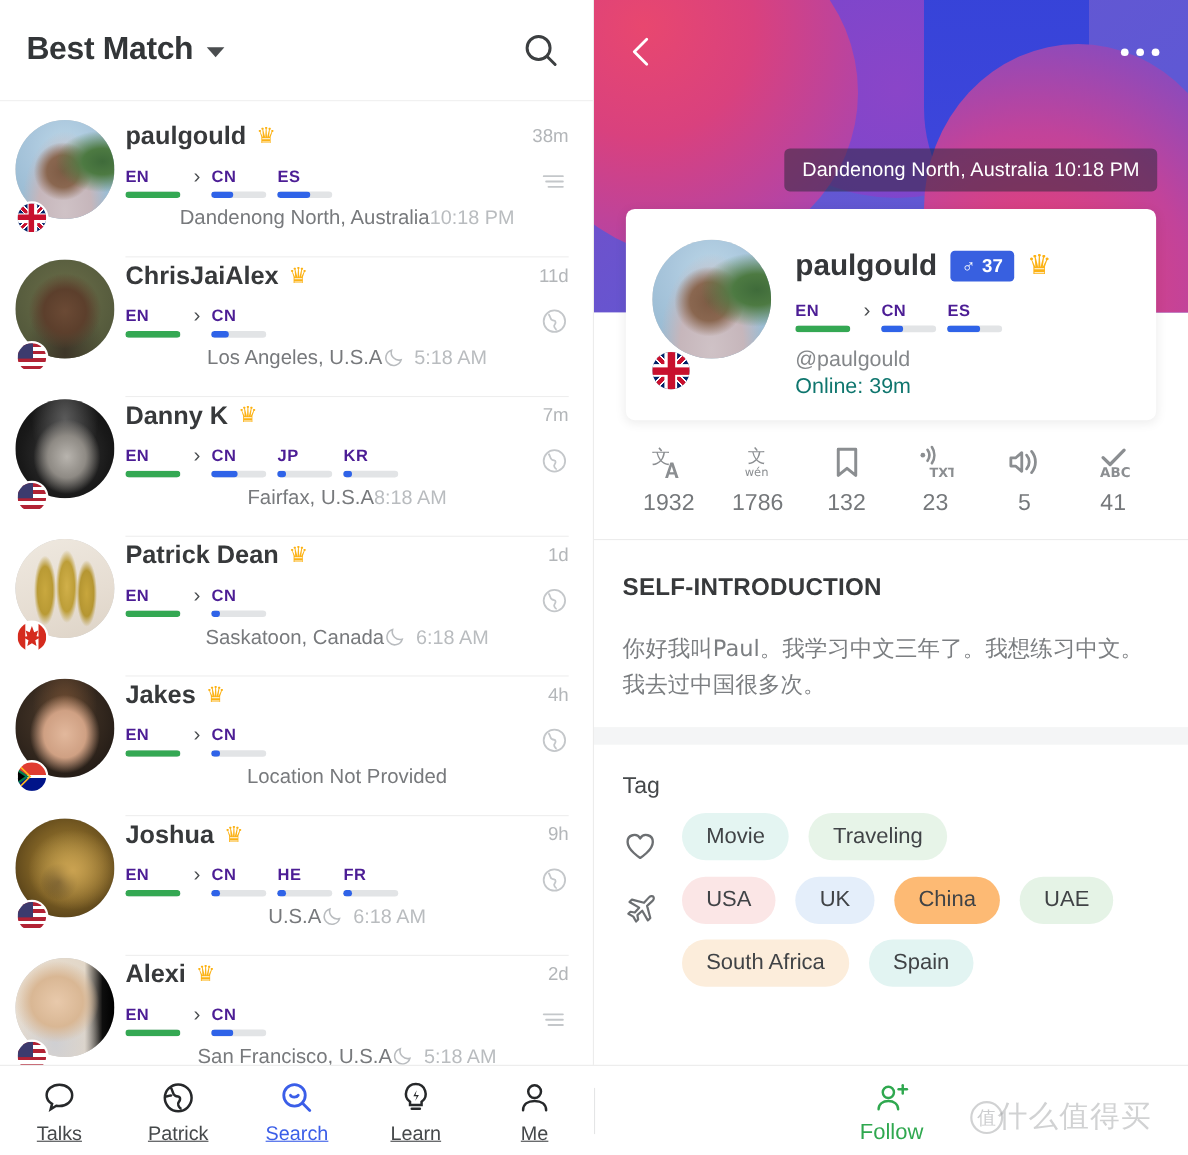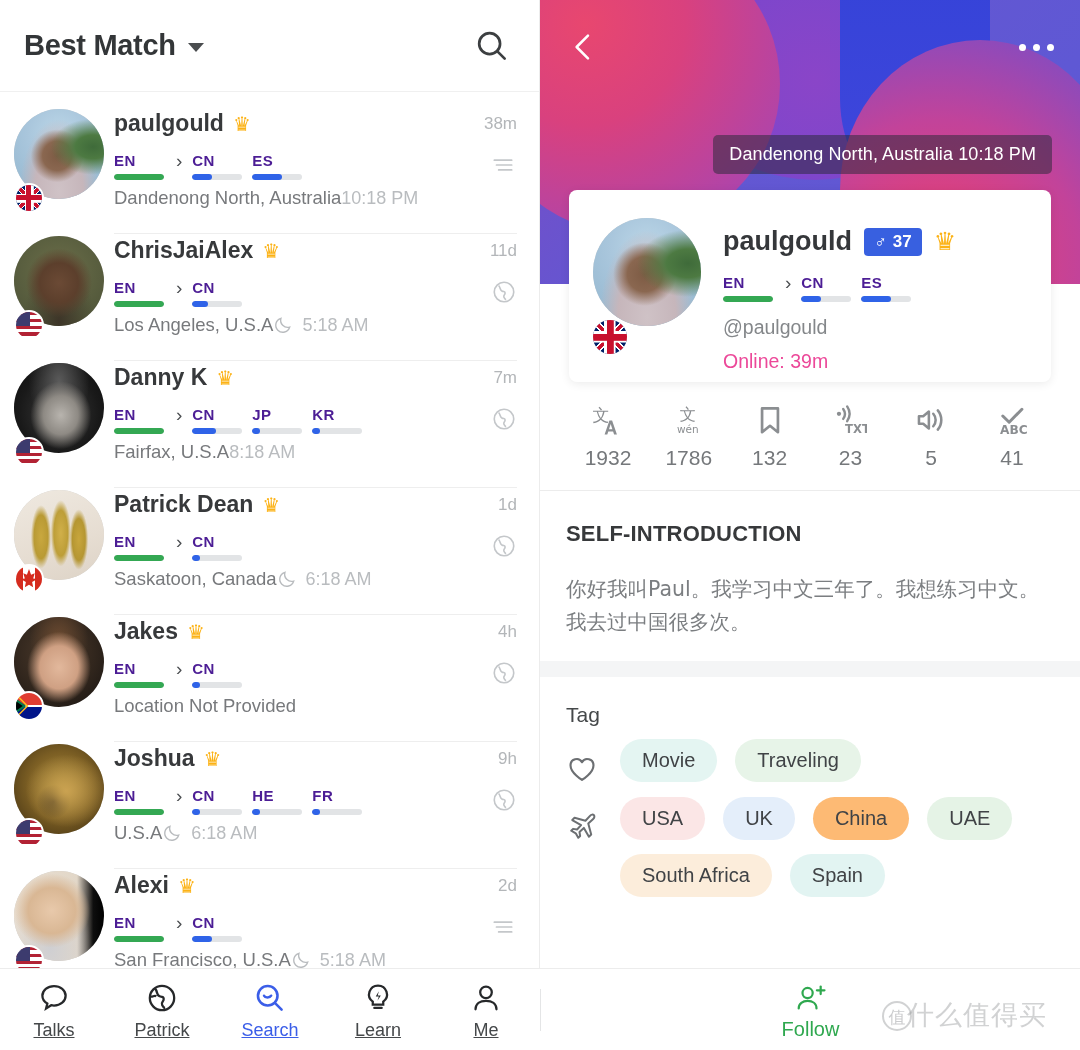--- a/index.html
+++ b/index.html
@@ -61,21 +61,21 @@
   .crown { font-size: 20px; line-height: 1; color: #fcb215; }
   .ago { font-size: 17px; color: #b3b6b9; padding-top: 4px; }
 
   .langs { display: flex; align-items: flex-end; gap: 0; margin-top: 9px; height: 34px; }
   .lang { margin-right: 10px; }
   .lang-code { font-size: 15px; color: #4c1d95; font-weight: bold; letter-spacing: .4px; }
   .bar { width: 50px; height: 6px; border-radius: 3px; background: #e2e4e6; margin-top: 5px; position: relative; overflow: hidden; }
   .bar span { position: absolute; left: 0; top: 0; bottom: 0; border-radius: 3px; display: block; }
   .arrow-sep { color: #4c4f52; font-size: 19px; margin: 0 10px 8px 2px; }
 
-  .loc-line { display: flex; align-items: center; justify-content: flex-start; margin-top: 7px; }
+  .loc-line { display: flex; align-items: center; justify-content: center; margin-top: 7px; }
   .loc { font-size: 18.5px; color: #77797c; }
   .time-wrap { display: flex; align-items: center; gap: 9px; }
   .time { font-size: 18px; color: #b9bcbf; }
 
   .meta-icon { position: absolute; right: 0; top: 46px; }
 
   
   .right { width: 540px; height: 1050px; position: relative; background: #fff;
            display: flex; flex-direction: column; }
   .hero {
@@ -115,21 +115,21 @@
   .pc-body { flex: 1 1 auto; padding-top: 14px; }
   .pc-nameline { display: flex; align-items: center; gap: 12px; }
   .pc-name { font-size: 27px; font-weight: bold; color: #35373a; }
   .gender-badge {
     background: #3860e0; color: #fff; font-size: 17px; font-weight: bold;
     border-radius: 4px; padding: 4px 10px; display: flex; align-items: center; gap: 6px;
   }
   .pc-crown { font-size: 25px; color: #fcb215; line-height: 1; }
   .pc-langs { margin-top: 11px; }
   .pc-handle { font-size: 19.5px; color: #84878a; margin-top: 14px; }
-  .pc-online { font-size: 19.5px; color: #ec4899; margin-top: 11px; }
+  .pc-online { font-size: 19.5px; color: #0f766e; margin-top: 1px; }
 
   .stats {
     flex: 0 0 auto; display: flex; justify-content: space-between;
     padding: 18px 36px 20px 36px; background: #fff;
     border-bottom: 1px solid #ececec; margin-top: 98px;
   }
   .stat { text-align: center; cursor: pointer; width: 64px; }
   .stat .ic { height: 40px; display: flex; align-items: center; justify-content: center; }
   .stat .num { font-size: 21px; color: #75787b; margin-top: 6px; }
 

